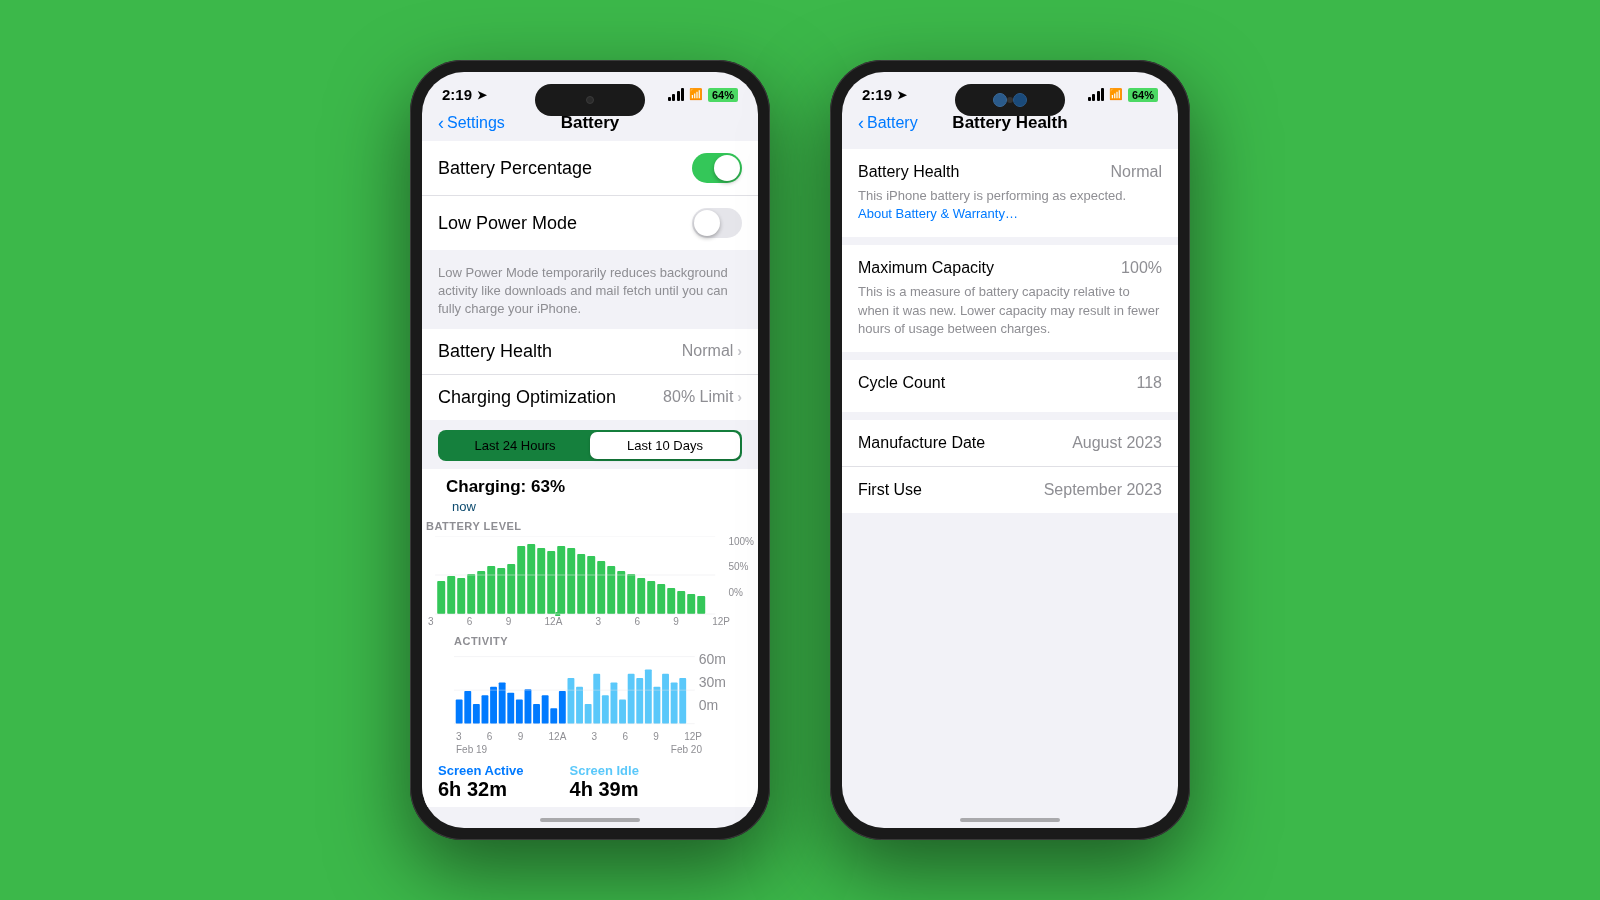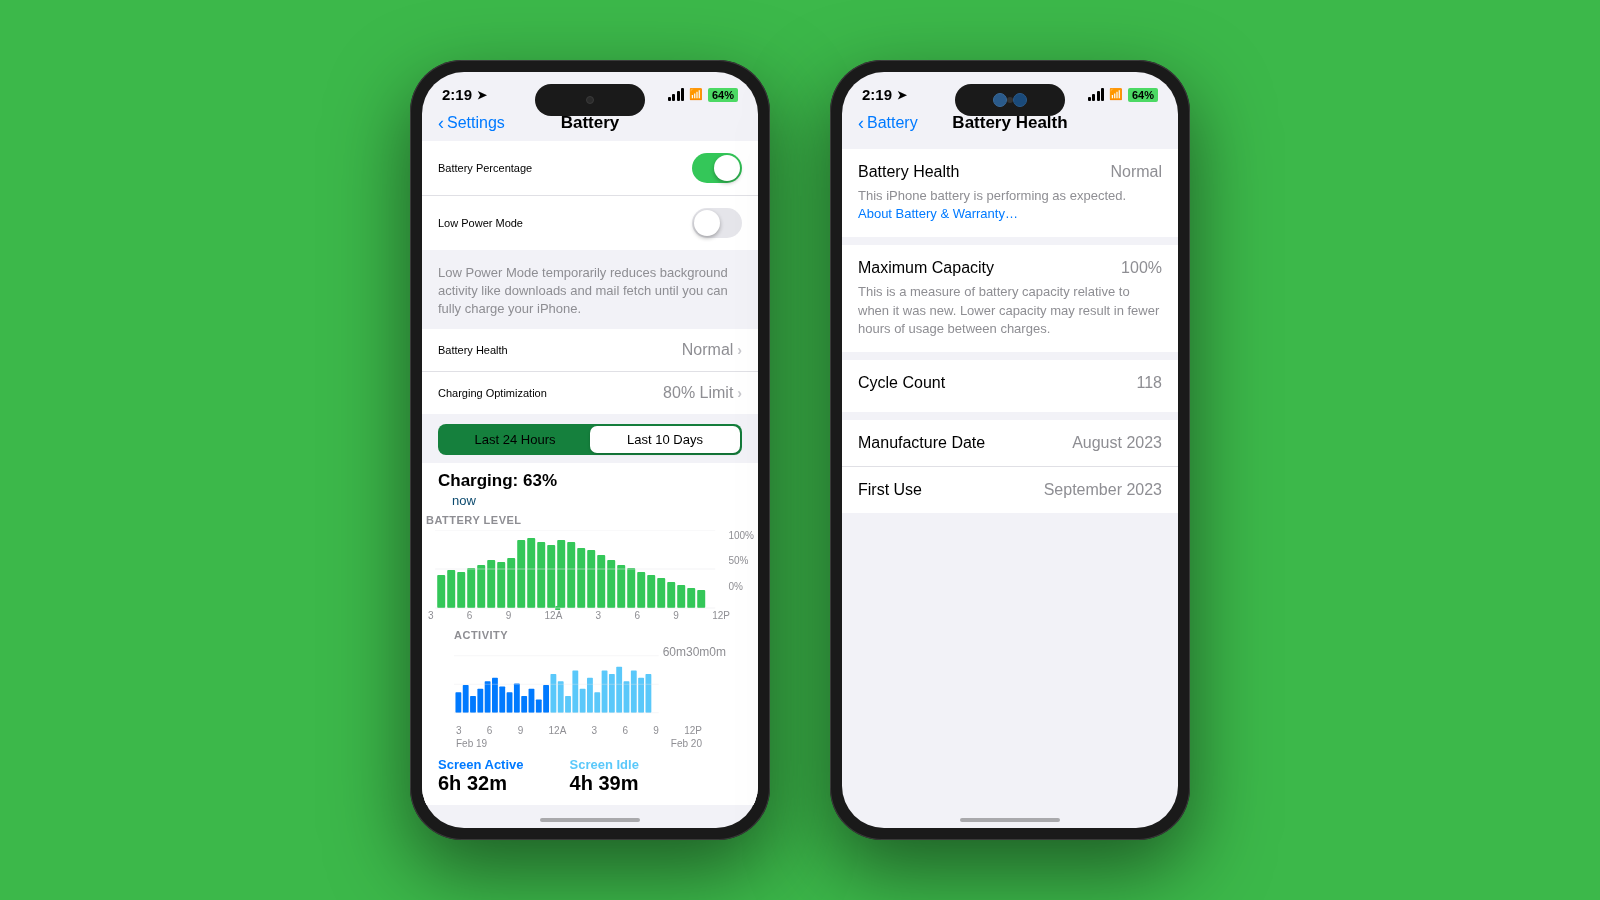--- a/index.html
+++ b/index.html
@@ -160,21 +160,21 @@
       padding: 12px 16px;
       border-bottom: 0.5px solid #e0e0e5;
       background: #fff;
     }
 
     .settings-row:last-child {
       border-bottom: none;
     }
 
     .settings-row-label {
-      font-size: 11px;
+      font-size: 18px;
       color: #000;
     }
 
     .settings-row-value {
       font-size: 16px;
       color: #8e8e93;
       display: flex;
       align-items: center;
       gap: 4px;
     }
@@ -256,21 +256,21 @@
       color: #8e8e93;
       font-weight: 600;
       letter-spacing: 0.5px;
       margin-bottom: 4px;
     }
 
     .charging-info {
       font-size: 17px;
       font-weight: 600;
       color: #000;
-      padding: 8px 16px 0;
+      padding: 8px 24px 0;
       background: #fff;
     }
 
     .charging-sub {
       font-size: 13px;
       color: #0c4a6e;
       padding: 2px 30px 6px;
       background: #fff;
     }
 
@@ -555,21 +555,21 @@
                 <rect x="222" y="15" width="8" height="63" fill="#5ac8fa" rx="1"></rect>
                 <rect x="232" y="35" width="8" height="43" fill="#5ac8fa" rx="1"></rect>
                 <rect x="242" y="20" width="8" height="58" fill="#5ac8fa" rx="1"></rect>
                 <rect x="252" y="30" width="8" height="48" fill="#5ac8fa" rx="1"></rect>
                 <rect x="262" y="25" width="8" height="53" fill="#5ac8fa" rx="1"></rect>
 
                 <line x1="0" y1="0" x2="280" y2="0" stroke="#e5e5ea" stroke-width="0.5"></line>
                 <line x1="0" y1="39" x2="280" y2="39" stroke="#e5e5ea" stroke-width="0.5"></line>
                 <line x1="0" y1="78" x2="280" y2="78" stroke="#e5e5ea" stroke-width="0.5"></line>
               </svg>
-              <div style="display:flex; flex-direction:row; justify-content:space-between; padding: 0 0 18px 4px; font-size:12px; color:#8e8e93;">
+              <div style="display:flex; flex-direction:column; justify-content:space-between; padding: 0 0 18px 4px; font-size:14px; color:#8e8e93;">
                 <span>60m</span>
                 <span>30m</span>
                 <span>0m</span>
               </div>
             </div>
             <div style="display:flex; justify-content:space-between; padding: 0 24px 0 2px; font-size:10px; color:#8e8e93;">
               <span>3</span>
               <span>6</span>
               <span>9</span>
               <span>12A</span>

